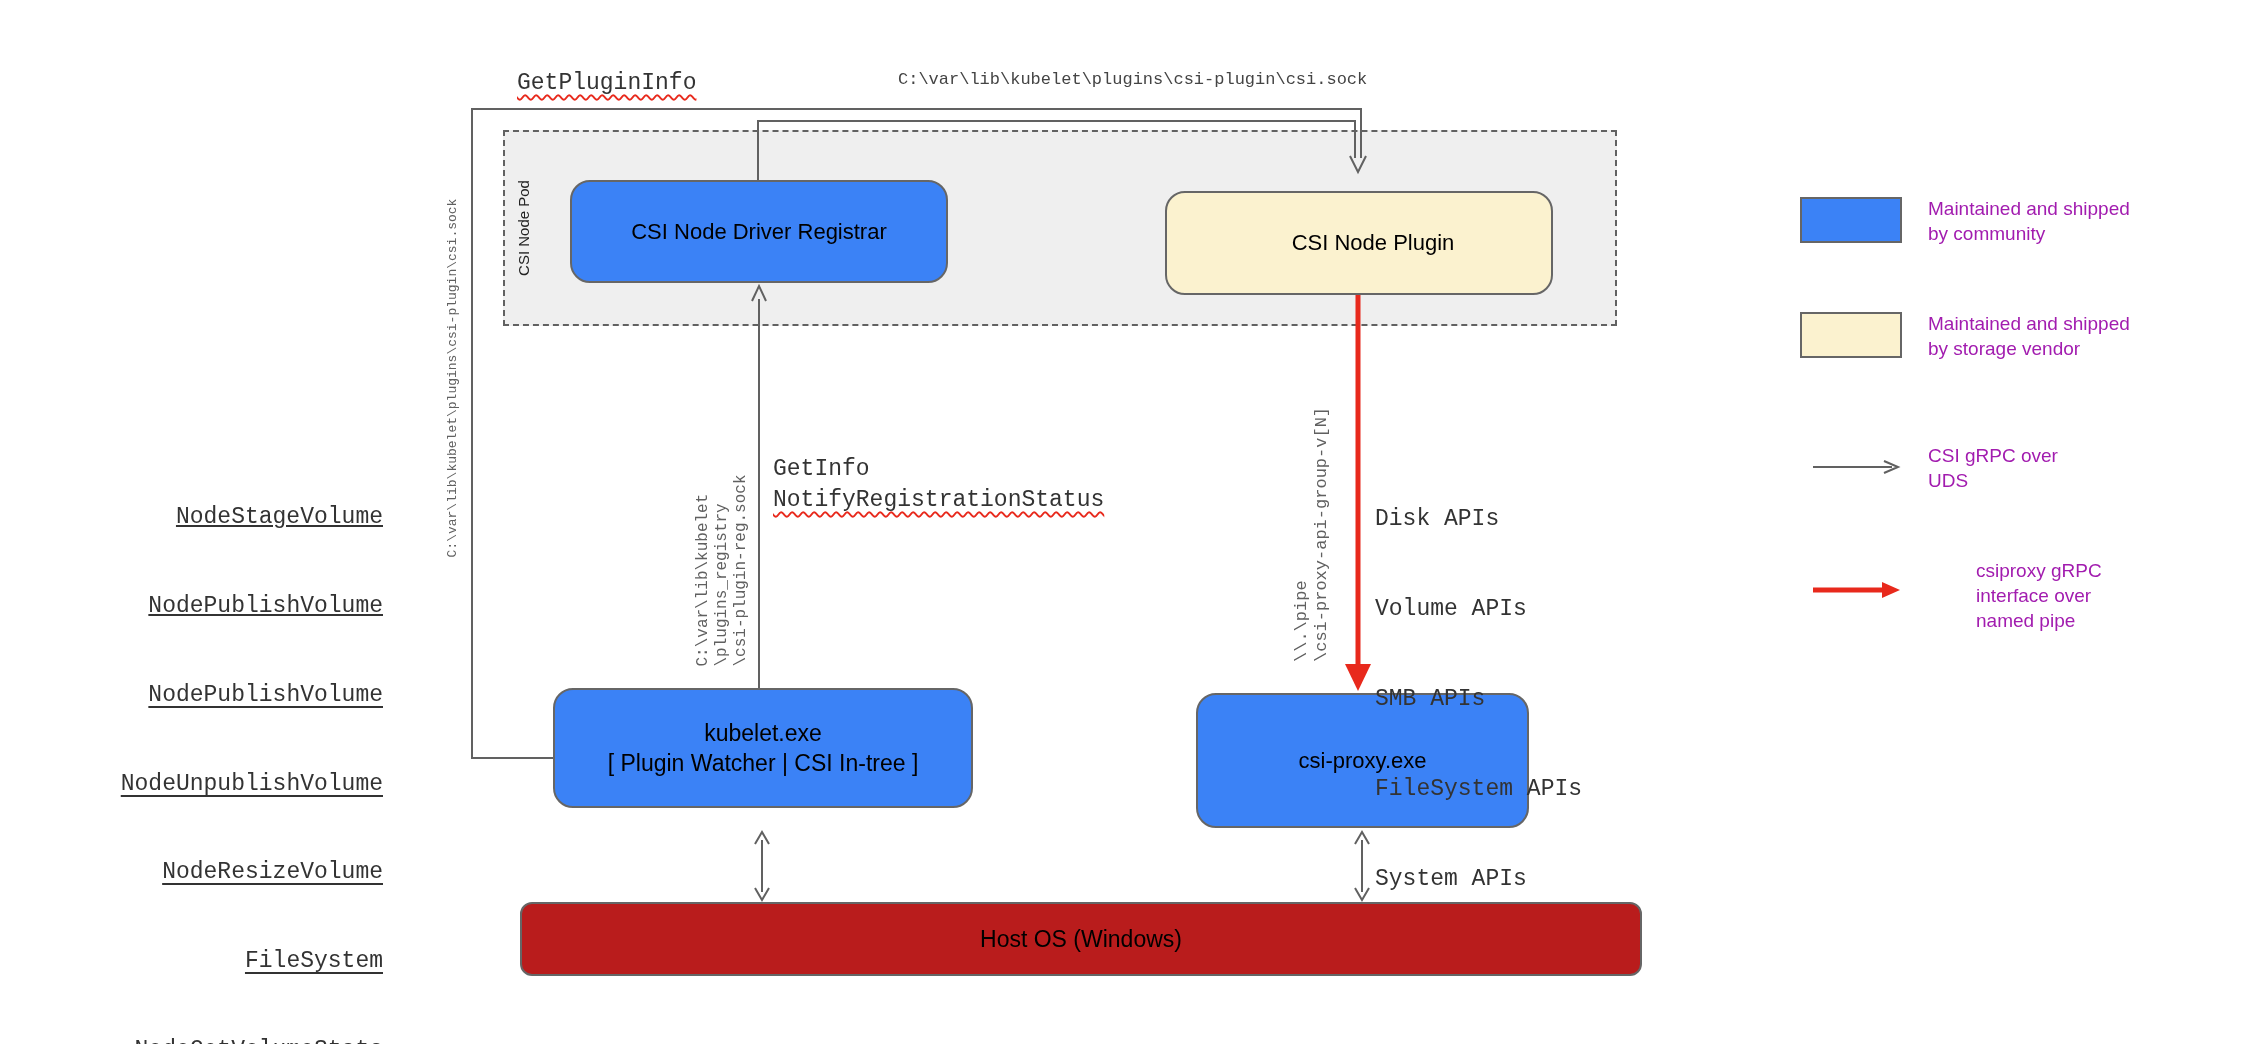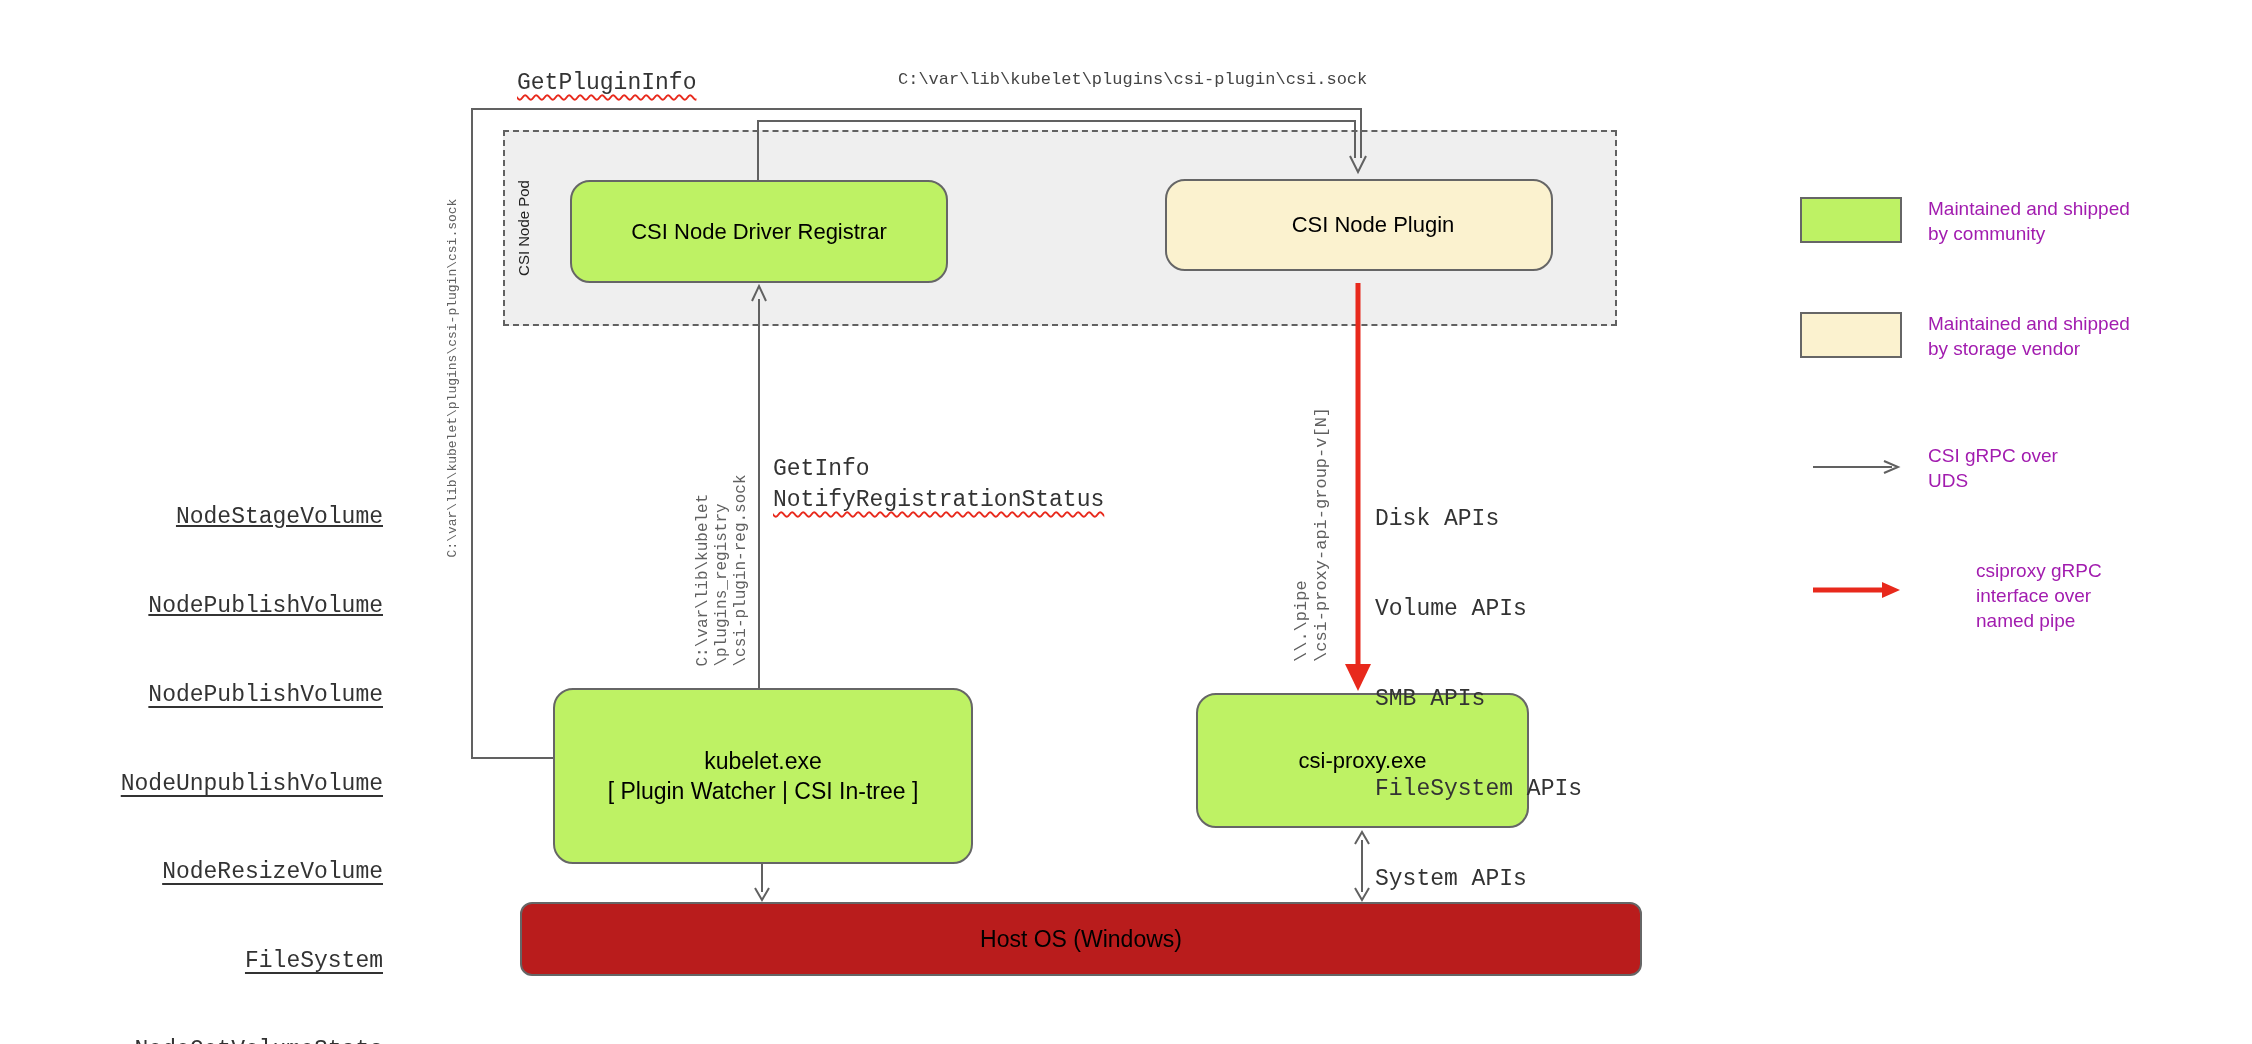--- a/index.html
+++ b/index.html
@@ -19,21 +19,21 @@
     border: 2px solid #666666;
     border-radius: 20px;
     display: flex;
     align-items: center;
     justify-content: center;
     text-align: center;
     color: #000;
     font-size: 22px;
     box-sizing: border-box;
   }
-  .green  { background: #bef264; }
+  .green  { background: #3b82f6; }
   .yellow { background: #fbf2cf; }
   .blue   { background: #b91c1c; border-radius: 12px; font-size: 23px; }
   .pod {
     position: absolute;
     background: #efefef;
     border: 2px dashed #616161;
     box-sizing: border-box;
   }
 
   
@@ -111,23 +111,23 @@
     <path d="M755,844 L762,832 L769,844" fill="none" stroke="#616161" stroke-width="2"></path>
     <path d="M755,888 L762,900 L769,888" fill="none" stroke="#616161" stroke-width="2"></path>
 
     <line x1="1362" y1="840" x2="1362" y2="892" stroke="#616161" stroke-width="2"></line>
     <path d="M1355,844 L1362,832 L1369,844" fill="none" stroke="#616161" stroke-width="2"></path>
     <path d="M1355,888 L1362,900 L1369,888" fill="none" stroke="#616161" stroke-width="2"></path>
   </svg>
 
   <div class="node-box green" style="left:570px; top:180px; width:378px; height:103px;">CSI Node Driver Registrar</div>
 
-  <div class="node-box yellow" style="left:1165px; top:179px; width:388px; height:92px;padding-left:28px;">CSI Node Plugin</div>
+  <div class="node-box yellow" style="left:1165px; top:191px; width:388px; height:104px;padding-left:28px;">CSI Node Plugin</div>
 
-  <div class="node-box green" style="left:553px; top:688px; width:420px; height:176px; font-size:23px;">
+  <div class="node-box green" style="left:553px; top:688px; width:420px; height:120px; font-size:23px;">
     <div style="line-height:30px;">
       <div>kubelet.exe</div>
       <div>[ Plugin Watcher | CSI In-tree ]</div>
     </div>
   </div>
 
   <div class="node-box green" style="left:1196px; top:693px; width:333px; height:135px;">csi-proxy.exe</div>
 
   <div class="node-box blue" style="left:520px; top:902px; width:1122px; height:74px;">Host OS (Windows)</div>
 

